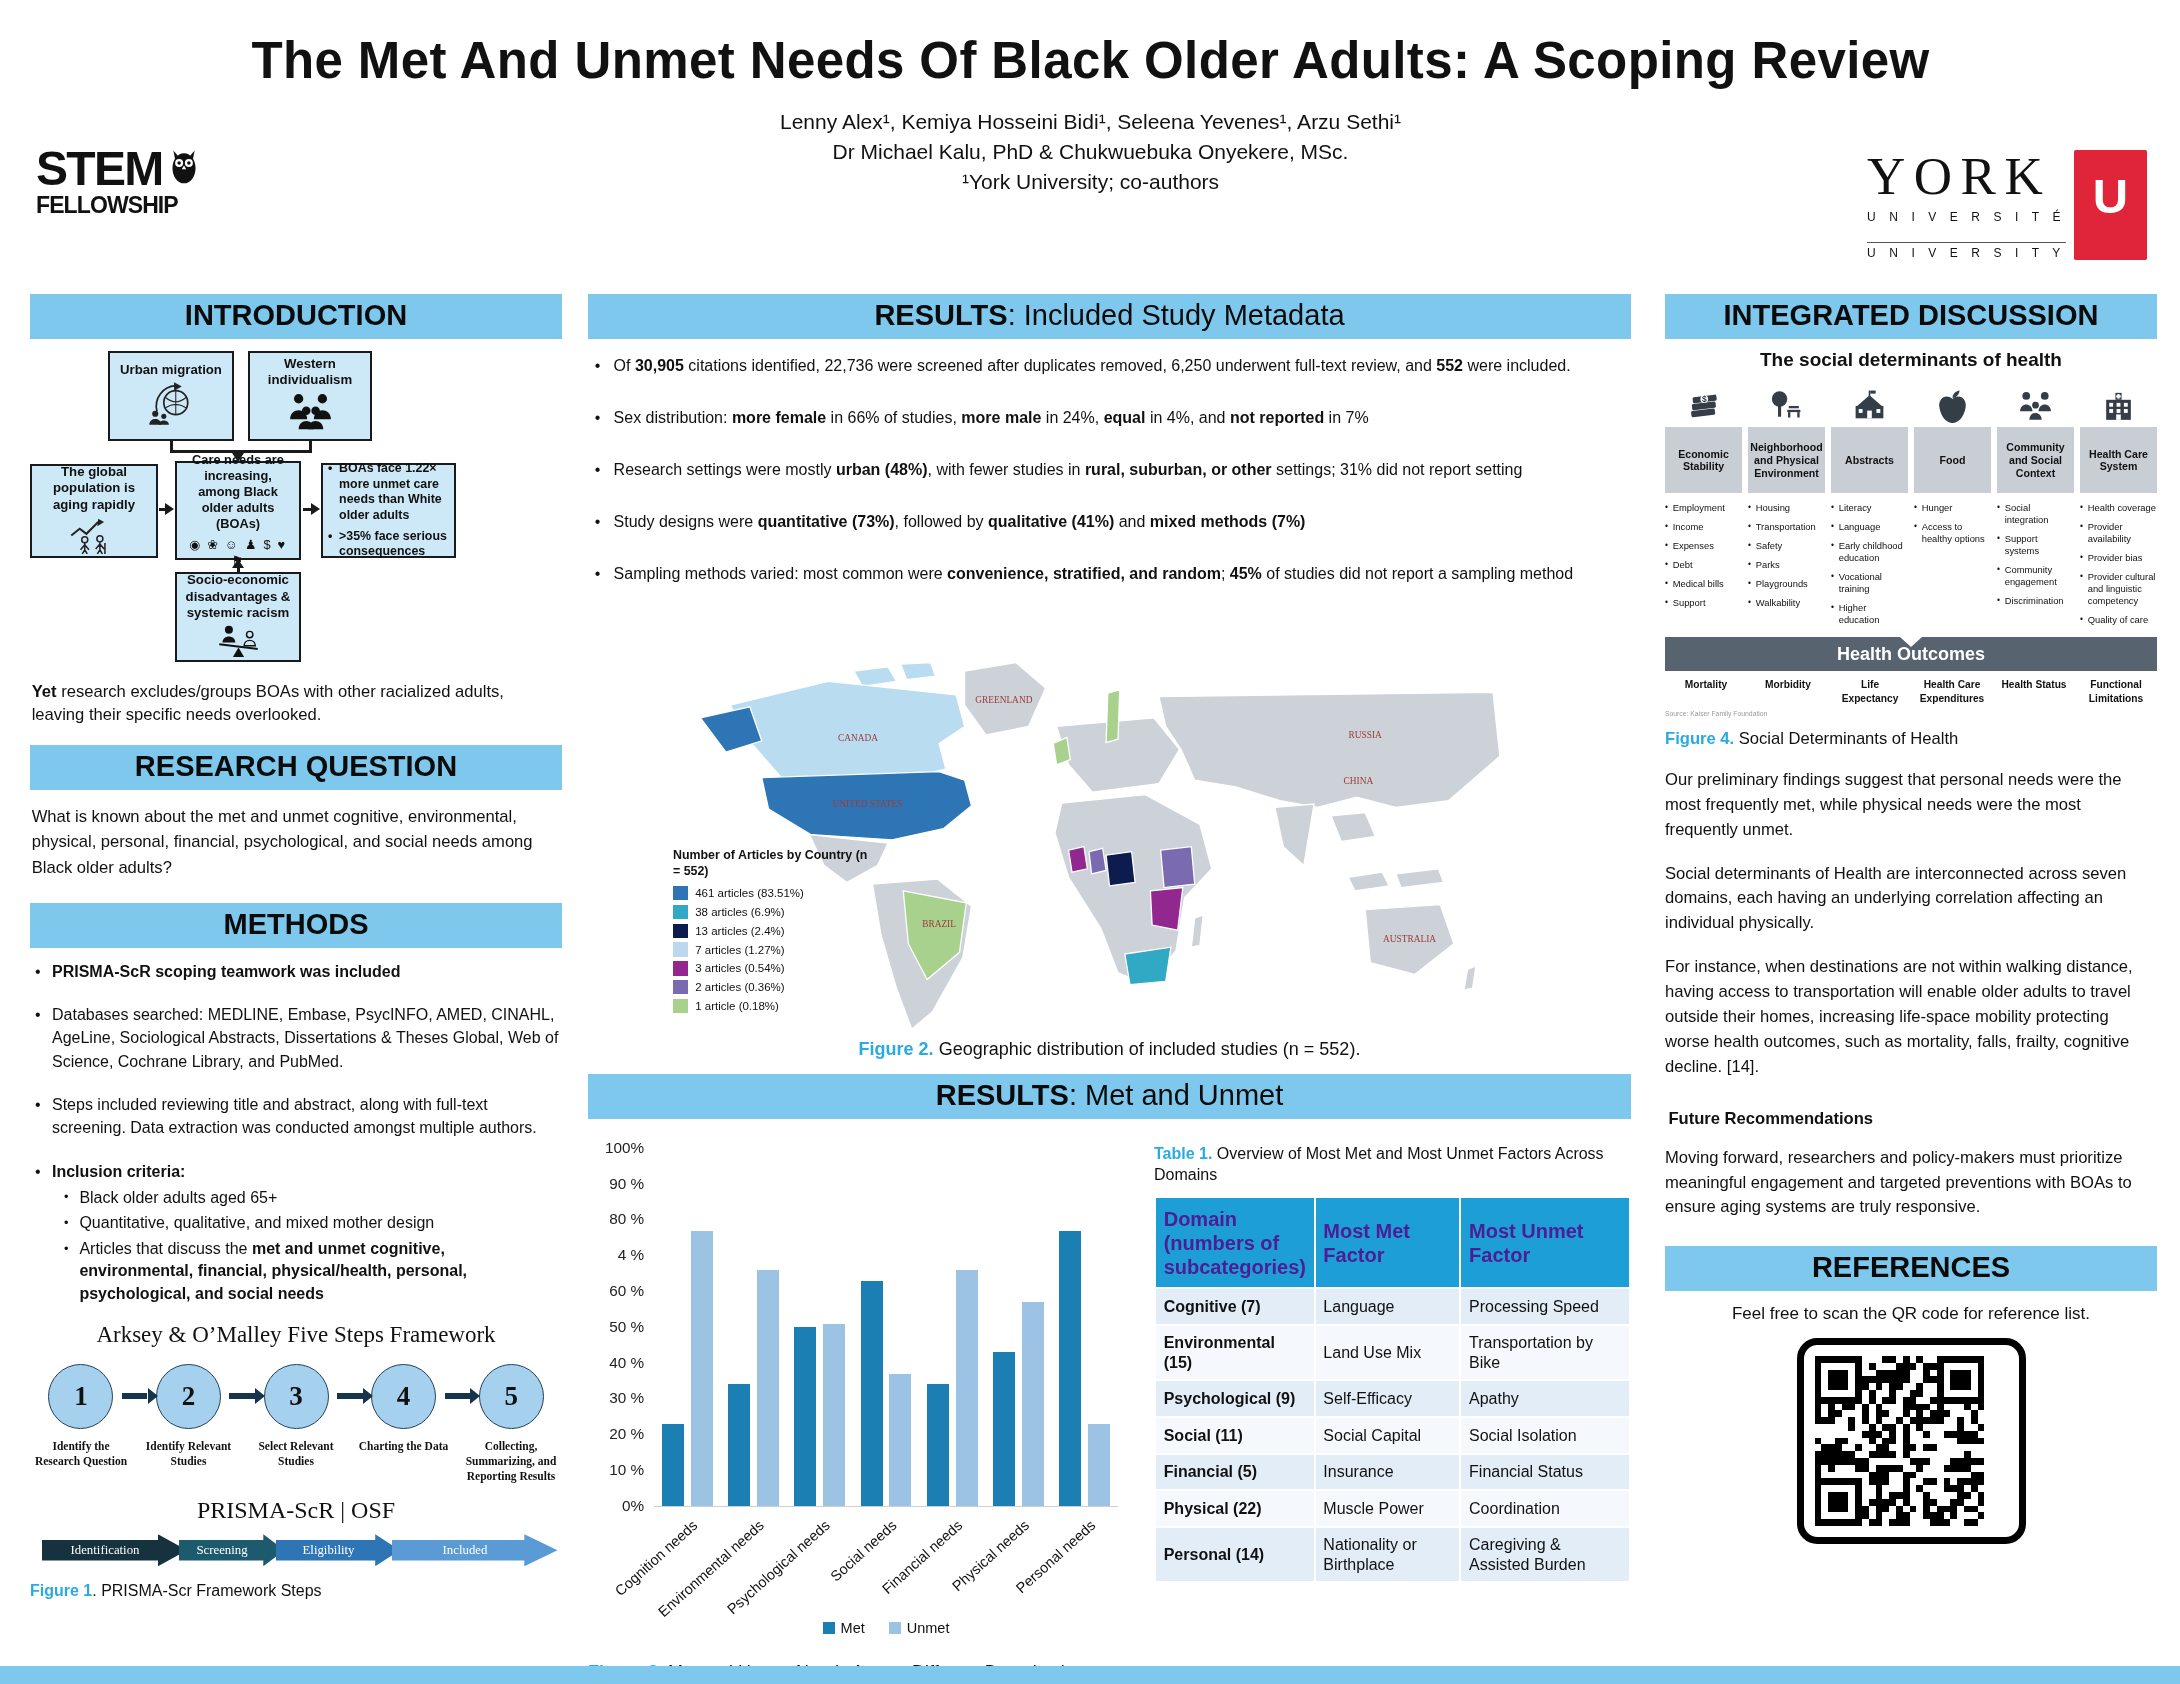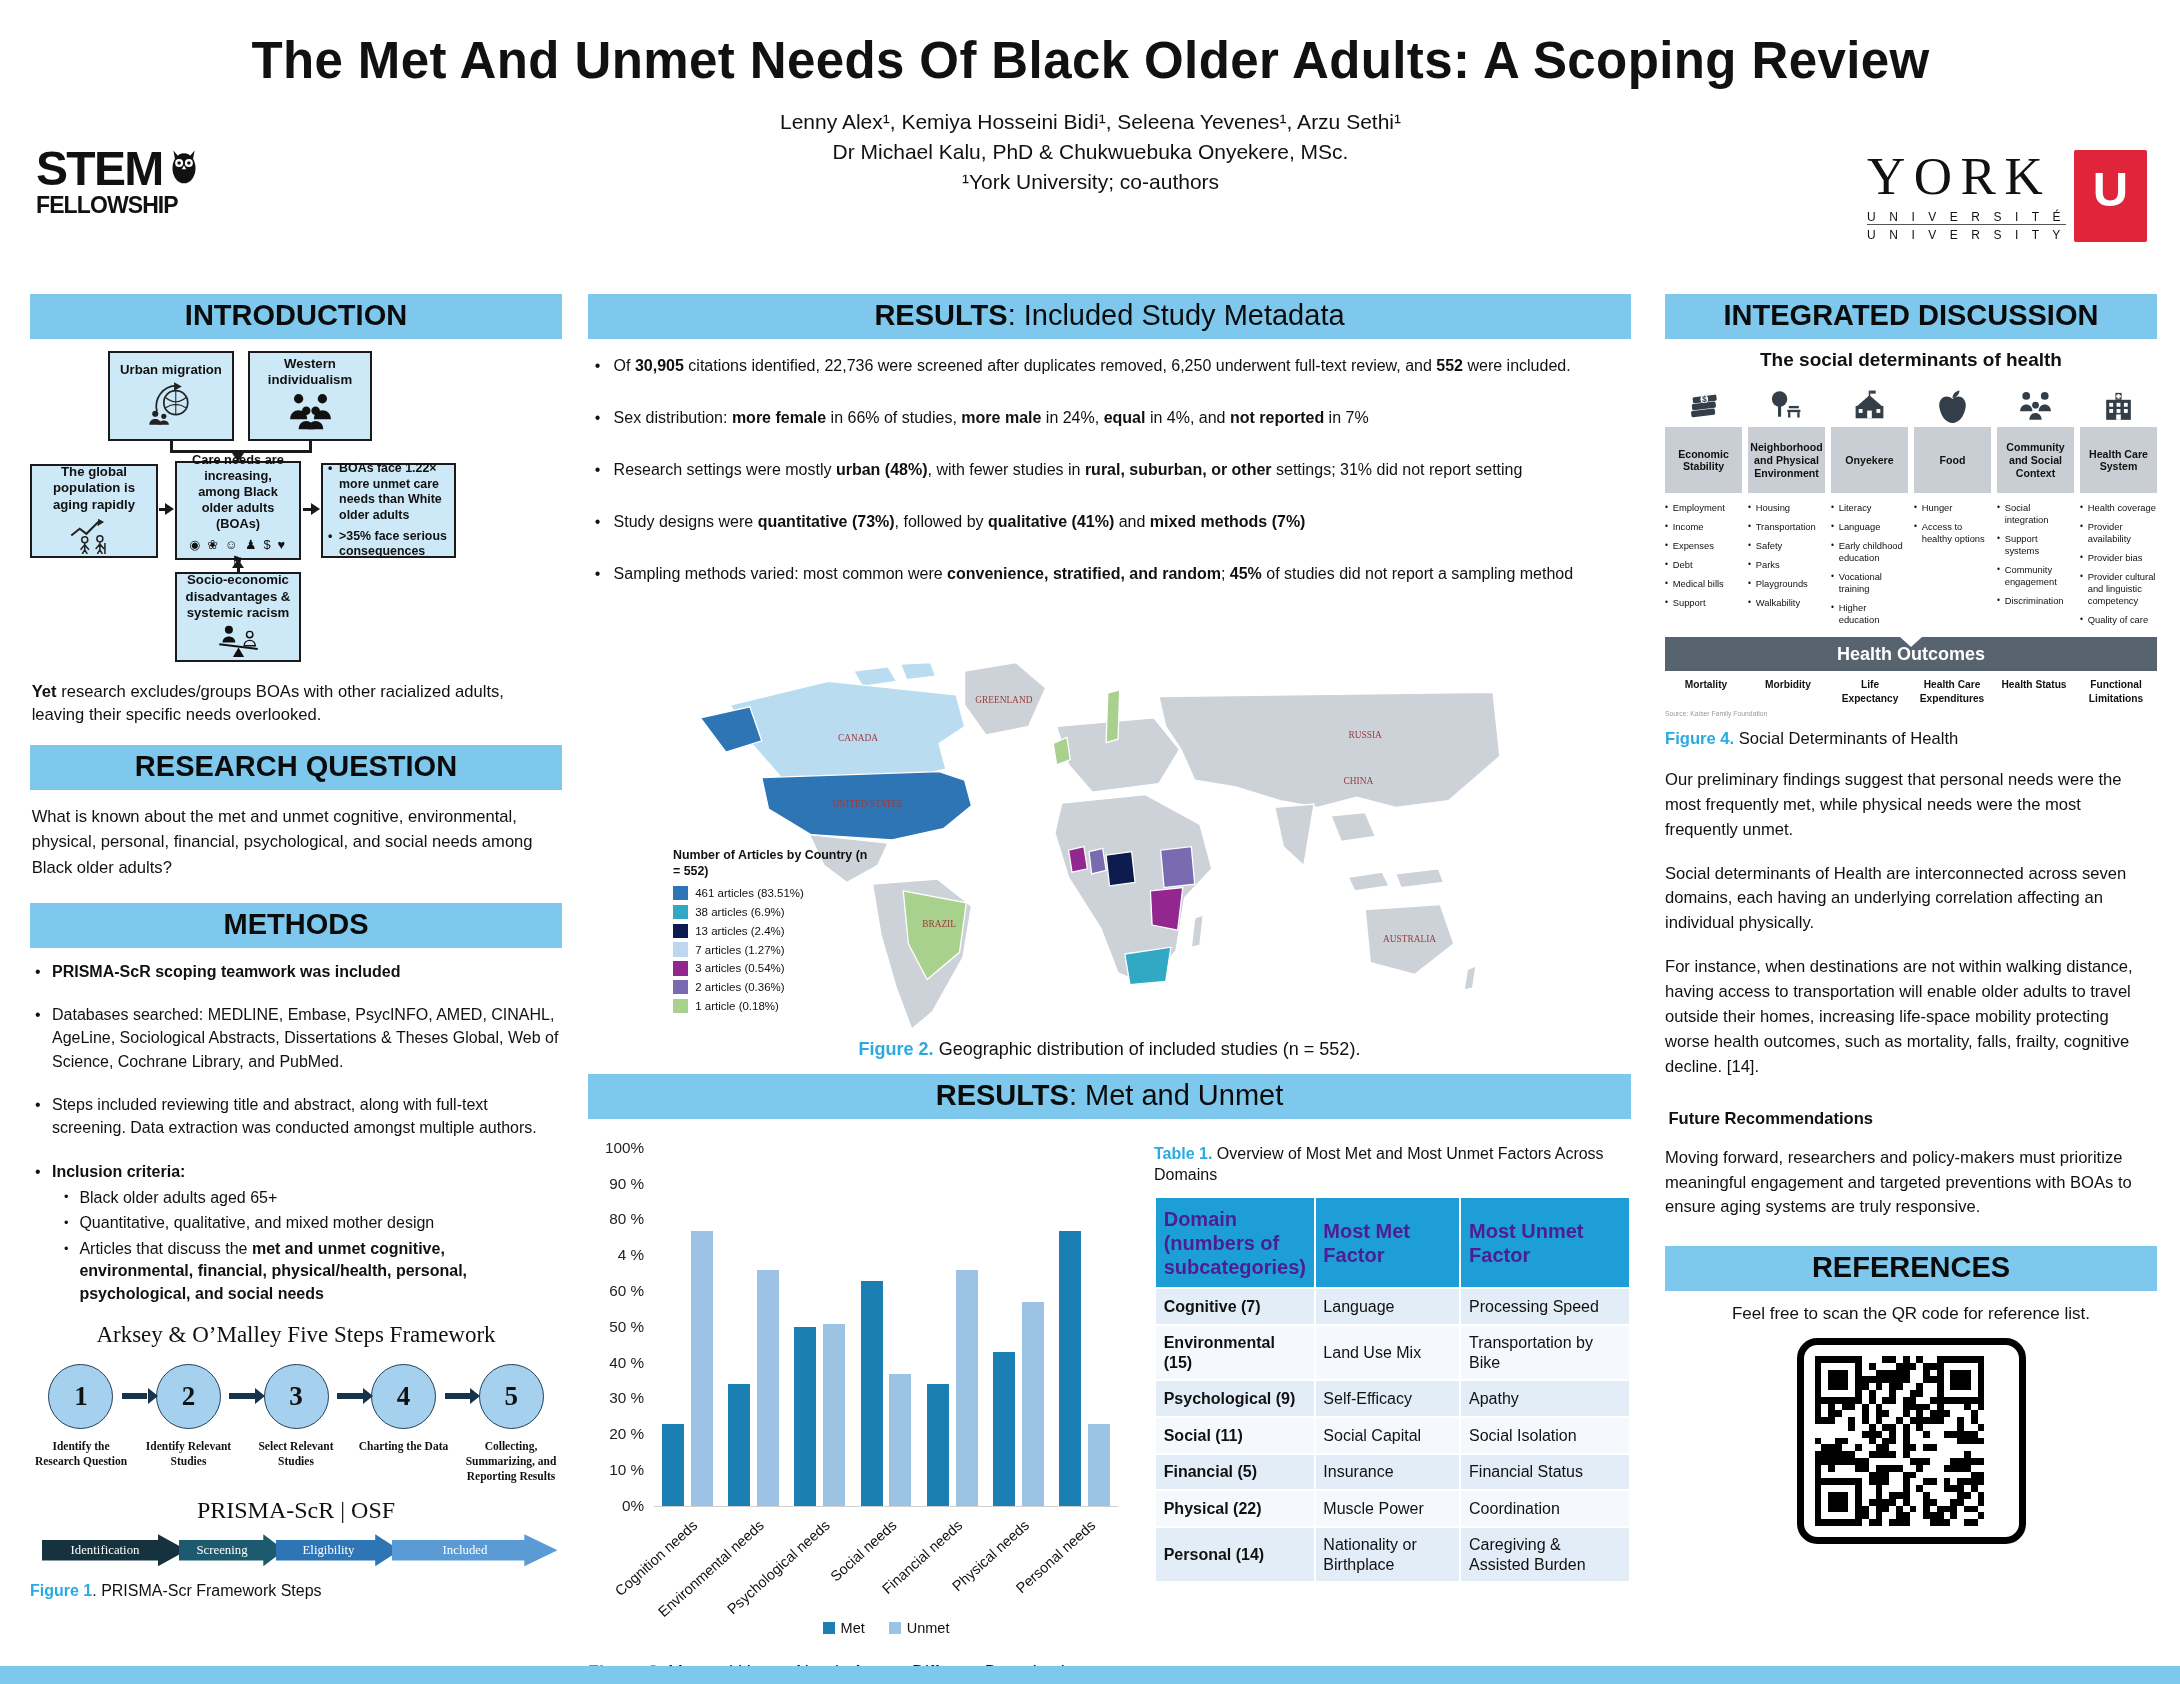--- a/index.html
+++ b/index.html
@@ -12,21 +12,21 @@
   .authors{position:absolute;top:107px;left:0;right:0;text-align:center;
            font-size:21px;line-height:1.42;}
   .stem-logo{position:absolute;left:36px;top:147px;width:196px;}
   .stem-row{display:flex;align-items:flex-start;gap:3.4px;}
   .stem-word{font-size:48px;font-weight:bold;letter-spacing:-1.7px;line-height:0.9;}
   .stem-sub{font-size:23px;font-weight:bold;letter-spacing:-0.9px;margin-top:1.7px;}
   .york-logo{position:absolute;right:34px;top:150px;display:flex;align-items:stretch;gap:8.5px;}
   .york-left{display:flex;flex-direction:column;justify-content:center;}
   .york-word{font-family:"Liberation Serif",serif;font-size:53px;letter-spacing:8.5px;line-height:1;}
   .york-sub{font-size:12px;letter-spacing:5.1px;border-top:0.9px solid #555;padding-top:1.7px;margin-top:1.7px;}
-  .york-sub.first{border-top:none;margin-top:5.1px;border-bottom:0.9px solid #555;padding-bottom:0;}
+  .york-sub.first{border-top:none;margin-top:5.1px;border-bottom:0.9px solid #555;padding-bottom:18px;}
   .york-shield{width:73px;background:#e0253a;position:relative;border-radius:1.7px;}
   .york-u{position:absolute;left:50%;top:42%;transform:translate(-50%,-50%);
           color:#fff;font-size:49px;font-weight:bold;font-family:"Liberation Sans",sans-serif;}
 
   
   .col-left{position:absolute;left:30px;top:294px;width:532px;}
   .col-mid{position:absolute;left:588px;top:294px;width:1043px;}
   .col-right{position:absolute;left:1665px;top:294px;width:492px;}
 
   .section-header{background:#7dc8ec;text-align:center;font-size:29px;
@@ -627,21 +627,21 @@
             <svg viewBox="0 0 48 48" fill="#333e48">
               <rect x="6" y="22" width="36" height="16"></rect>
               <polygon points="24,8 40,22 8,22"></polygon>
               <rect x="21" y="28" width="6" height="10" fill="#fff"></rect>
               <rect x="10" y="26" width="5" height="5" fill="#fff"></rect>
               <rect x="33" y="26" width="5" height="5" fill="#fff"></rect>
               <rect x="23" y="2" width="2" height="8"></rect>
               <rect x="25" y="2" width="7" height="4"></rect>
             </svg>
           </div>
-          <div class="sdoh-label">Onyekere</div>
+          <div class="sdoh-label">Abstracts</div>
           <div class="sdoh-items">
             <div class="sdoh-item">Literacy</div>
             <div class="sdoh-item">Language</div>
             <div class="sdoh-item">Early childhood education</div>
             <div class="sdoh-item">Vocational training</div>
             <div class="sdoh-item">Higher education</div>
           </div>
         </div>
         <div class="sdoh-col">
           <div class="sdoh-icon">

